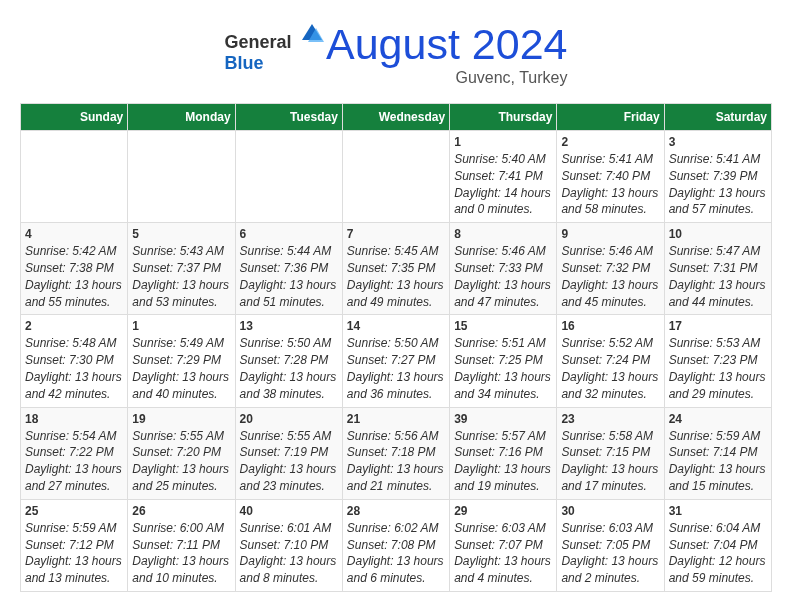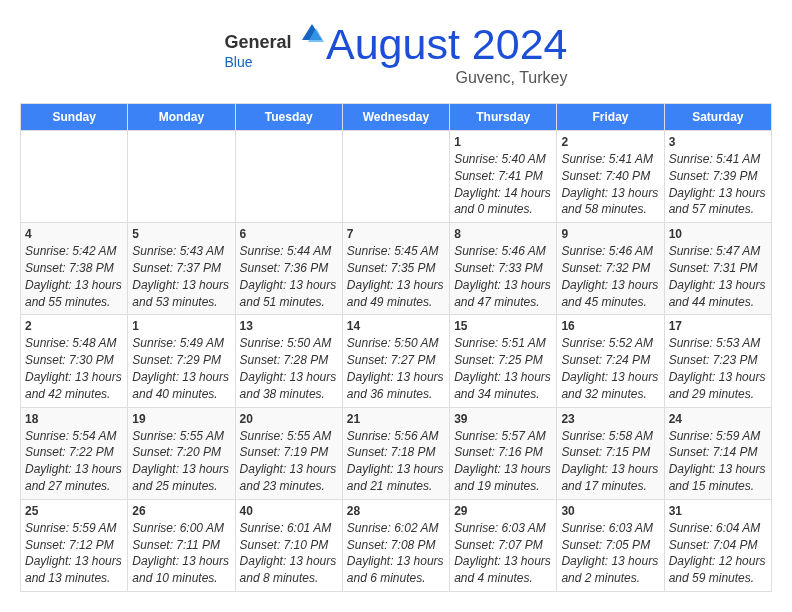--- a/index.html
+++ b/index.html
@@ -19,22 +19,22 @@
     .logo {
       display: flex;
       align-items: center;
     }
     .logo-text-general {
       font-size: 18px;
       font-weight: bold;
       color: #333;
     }
     .logo-text-blue {
-      font-size: 14px;
-      font-weight: normal;
+      font-size: 18px;
+      font-weight: bold;
       color: #1565c0;
     }
     .logo-icon {
       width: 28px;
       height: 28px;
       margin-left: 2px;
     }
     .title-block {
       text-align: right;
     }
@@ -46,24 +46,24 @@
     .location {
       font-size: 16px;
       color: #555;
     }
     table {
       width: 100%;
       border-collapse: collapse;
       font-size: 11px;
     }
     thead tr th {
-      background-color: #3b82f6;
+      background-color: #15803d;
       color: #fff;
       padding: 6px 4px;
-      text-align: center;
+      text-align: right;
       font-size: 12px;
       font-weight: bold;
       border: 1px solid #ddd;
       margin-top: 33px;
     }
     tbody tr td {
       border: 1px solid #ddd;
       vertical-align: top;
       padding: 4px;
       width: 14.28%;

